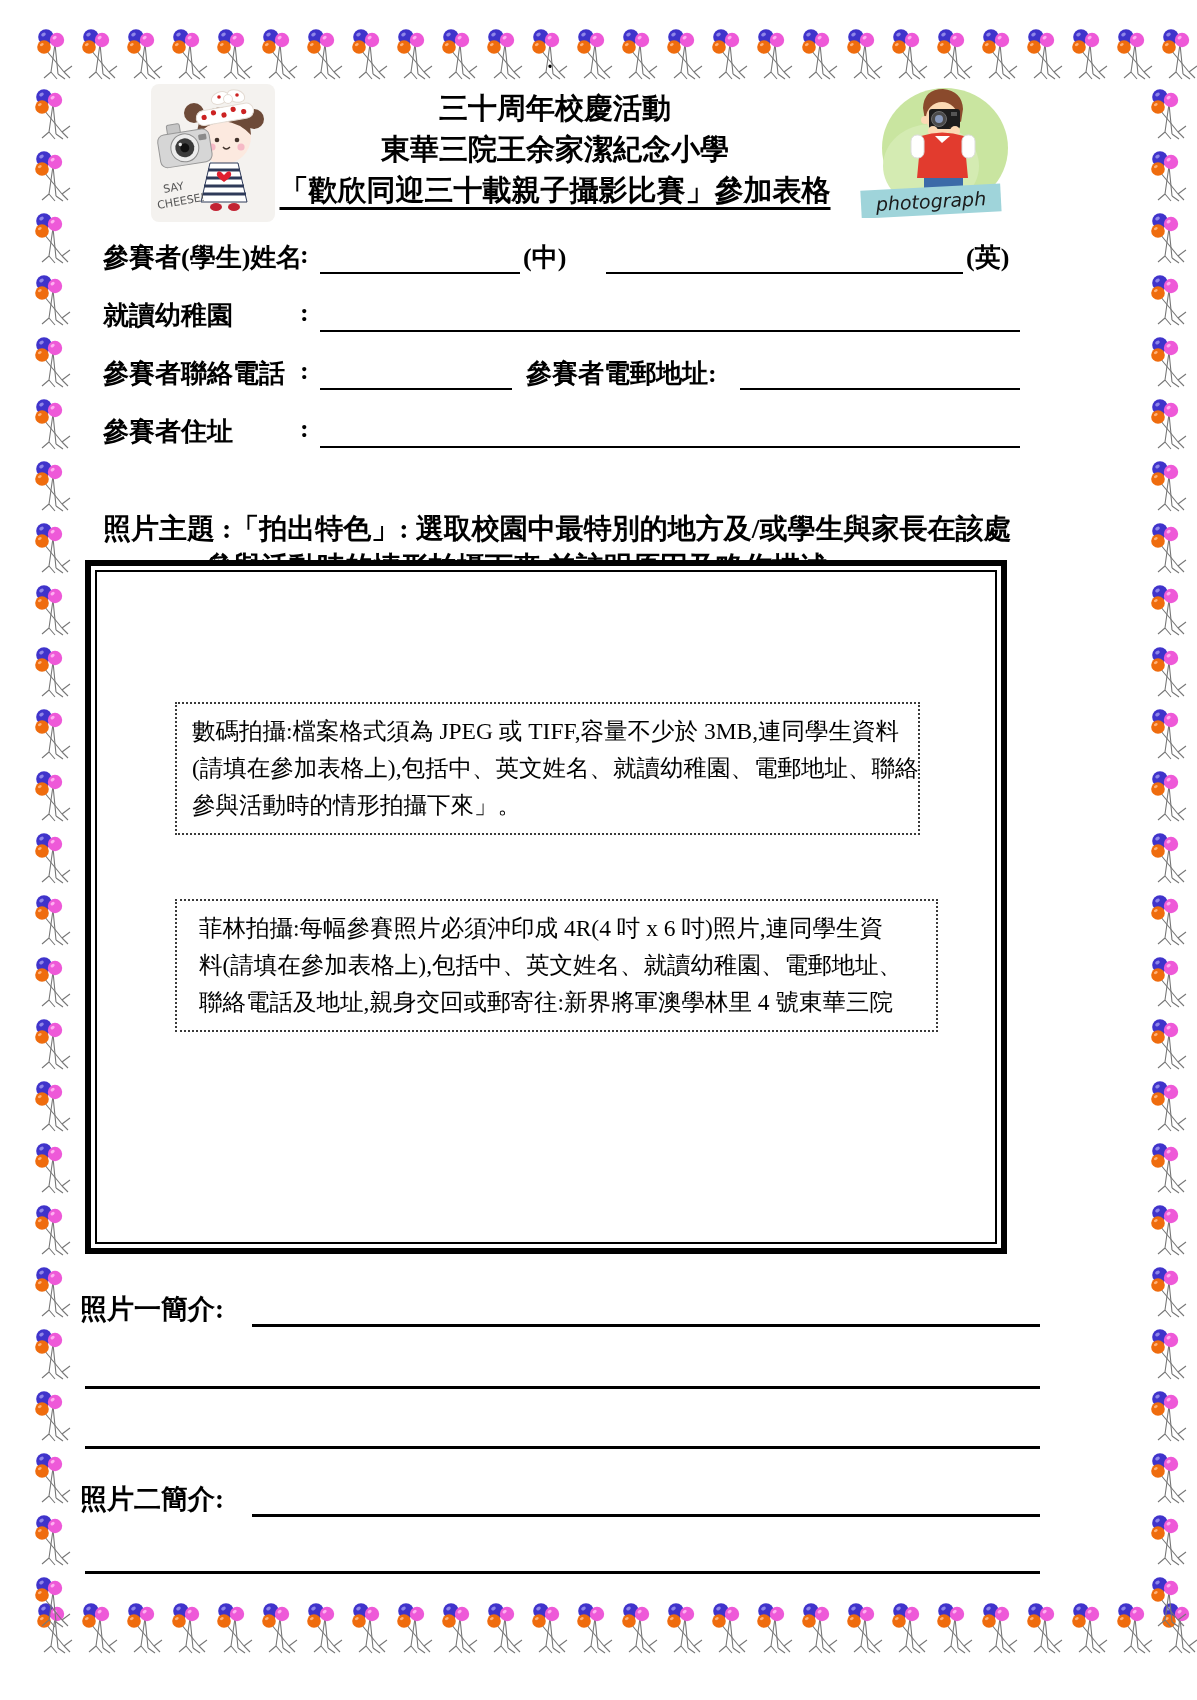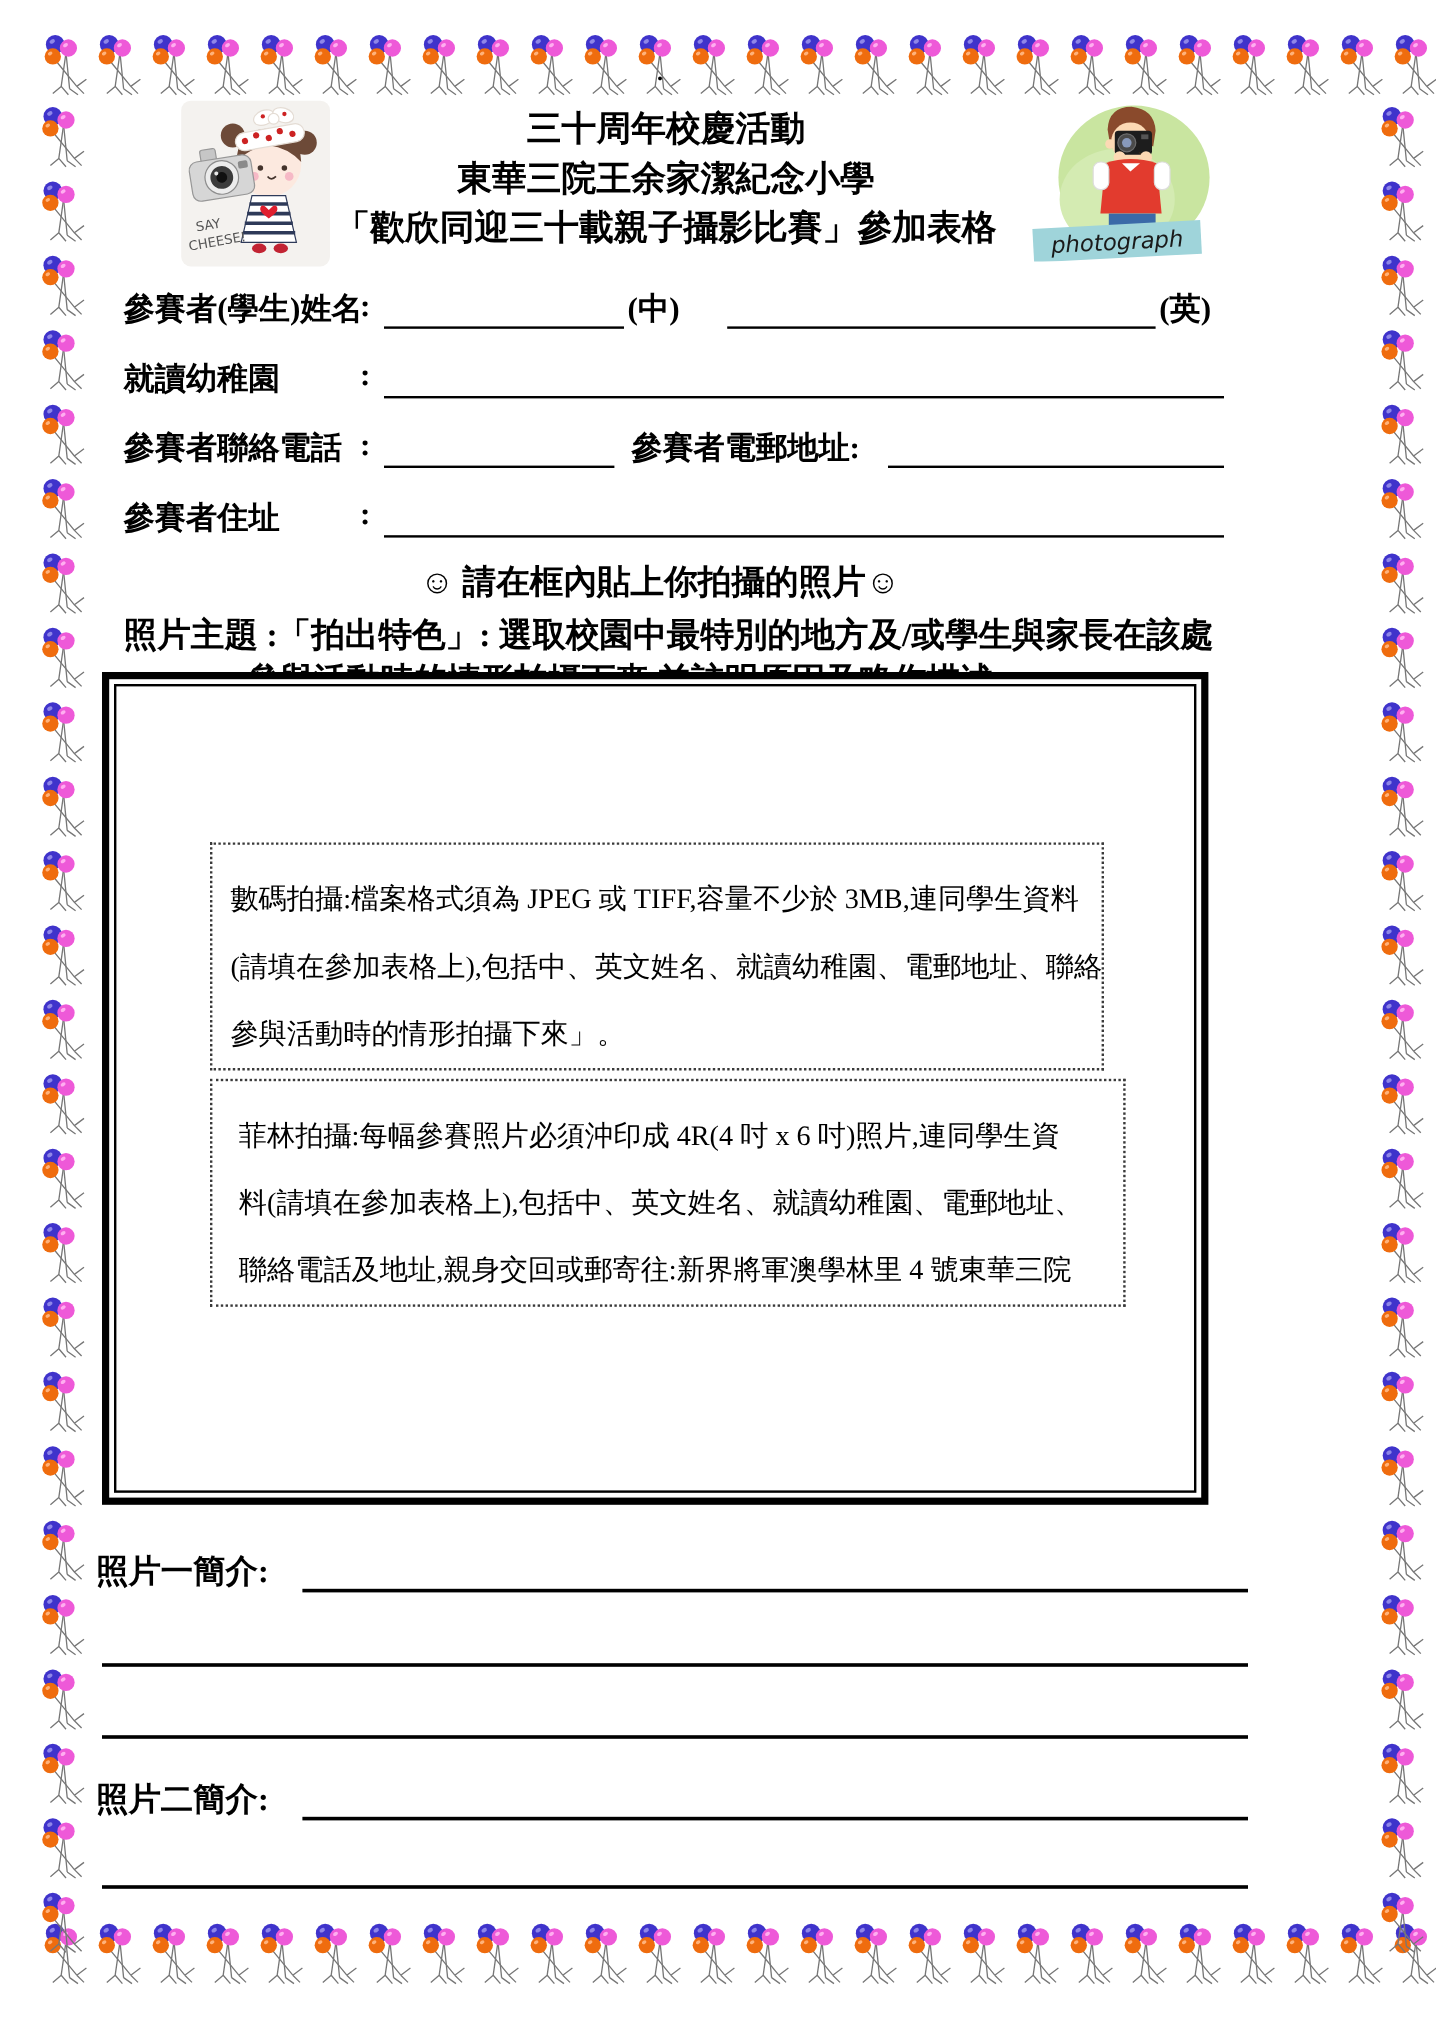--- a/index.html
+++ b/index.html
@@ -6,26 +6,26 @@
   #page{position:relative;width:1197px;height:1700px;background:#ffffff;overflow:hidden;
         font-family:"Liberation Serif","DejaVu Serif",serif;color:#000;}
   .abs{position:absolute;}
   .lbl{font-weight:bold;font-size:26px;white-space:nowrap;}
   .ttl{font-weight:bold;font-size:29px;line-height:41px;white-space:nowrap;}
   .fline{border-top:2.5px solid #000;height:0;}
   .bline{border-top:3px solid #000;height:0;}
   .balloon{position:absolute;width:46px;height:54px;pointer-events:none;}
   .dotbox{position:absolute;border:2px dotted #3a3a3a;font-size:23.5px;line-height:37px;
           padding:9px 15px;box-sizing:border-box;background:#fff;}
-  .dotbox .bxline{white-space:nowrap;margin-top:19px;}
+  .dotbox .bxline{white-space:nowrap;}
   .email{font-family:"Liberation Sans","DejaVu Sans",sans-serif;text-decoration:underline;
          text-underline-offset:4px;}
   .cap{font-weight:bold;font-size:27px;white-space:nowrap;}
   .center{left:0;width:1100px;text-align:center;}
-  .underlined{text-decoration-thickness:2.5px;text-underline-offset:7px;}
+  .underlined{text-decoration:underline;text-decoration-thickness:2.5px;text-underline-offset:7px;}
   #frame-outer{border:6px solid #000;padding:4px;box-sizing:border-box;background:#fff;}
   #frame-inner{border:2px solid #000;width:100%;height:100%;box-sizing:border-box;}
 </style>
 </head>
 <body>
 
 <div id="page">
 
   <div id="balloon-border">
       <div class="balloon" style="left: 36px; top: 28px;"><svg width="46" height="54" viewBox="0 0 46 54">
@@ -1451,21 +1451,20 @@
   <span class="abs lbl" style="left:103px;top:356px;">參賽者聯絡電話</span>
   <span class="abs lbl" style="left:300px;top:356px;">:</span>
   <div class="abs fline" style="left:320px;width:192px;top:388px;"></div>
   <span class="abs lbl" style="left:526px;top:356px;">參賽者電郵地址:</span>
   <div class="abs fline" style="left:740px;width:280px;top:388px;"></div>
 
   <span class="abs lbl" style="left:103px;top:414px;">參賽者住址</span>
   <span class="abs lbl" style="left:300px;top:414px;">:</span>
   <div class="abs fline" style="left:320px;width:700px;top:446px;"></div>
 
-  <div class="abs center" style="top:466px;font-weight:bold;font-size:28px;">☺ 請在框內貼上你拍攝的照片☺</div>
 
   <div class="abs" style="left:103px;top:510px;font-weight:bold;font-size:28px;white-space:nowrap;">照片主題 :「拍出特色」: 選取校園中最特別的地方及/或學生與家長在該處</div>
   <div class="abs" style="left:205px;top:548px;font-weight:bold;font-size:28px;white-space:nowrap;">參與活動時的情形拍攝下來,並註明原因及略作描述。</div>
 
   <div id="frame-outer" class="abs" style="left:85px;top:560px;width:922px;height:694px;">
     <div id="frame-inner"></div>
   </div>
 
   <div class="dotbox" style="left:175px;top:702px;width:745px;">
     <div class="bxline">數碼拍攝:檔案格式須為 JPEG 或 TIFF,容量不少於 3MB,連同學生資料</div>

